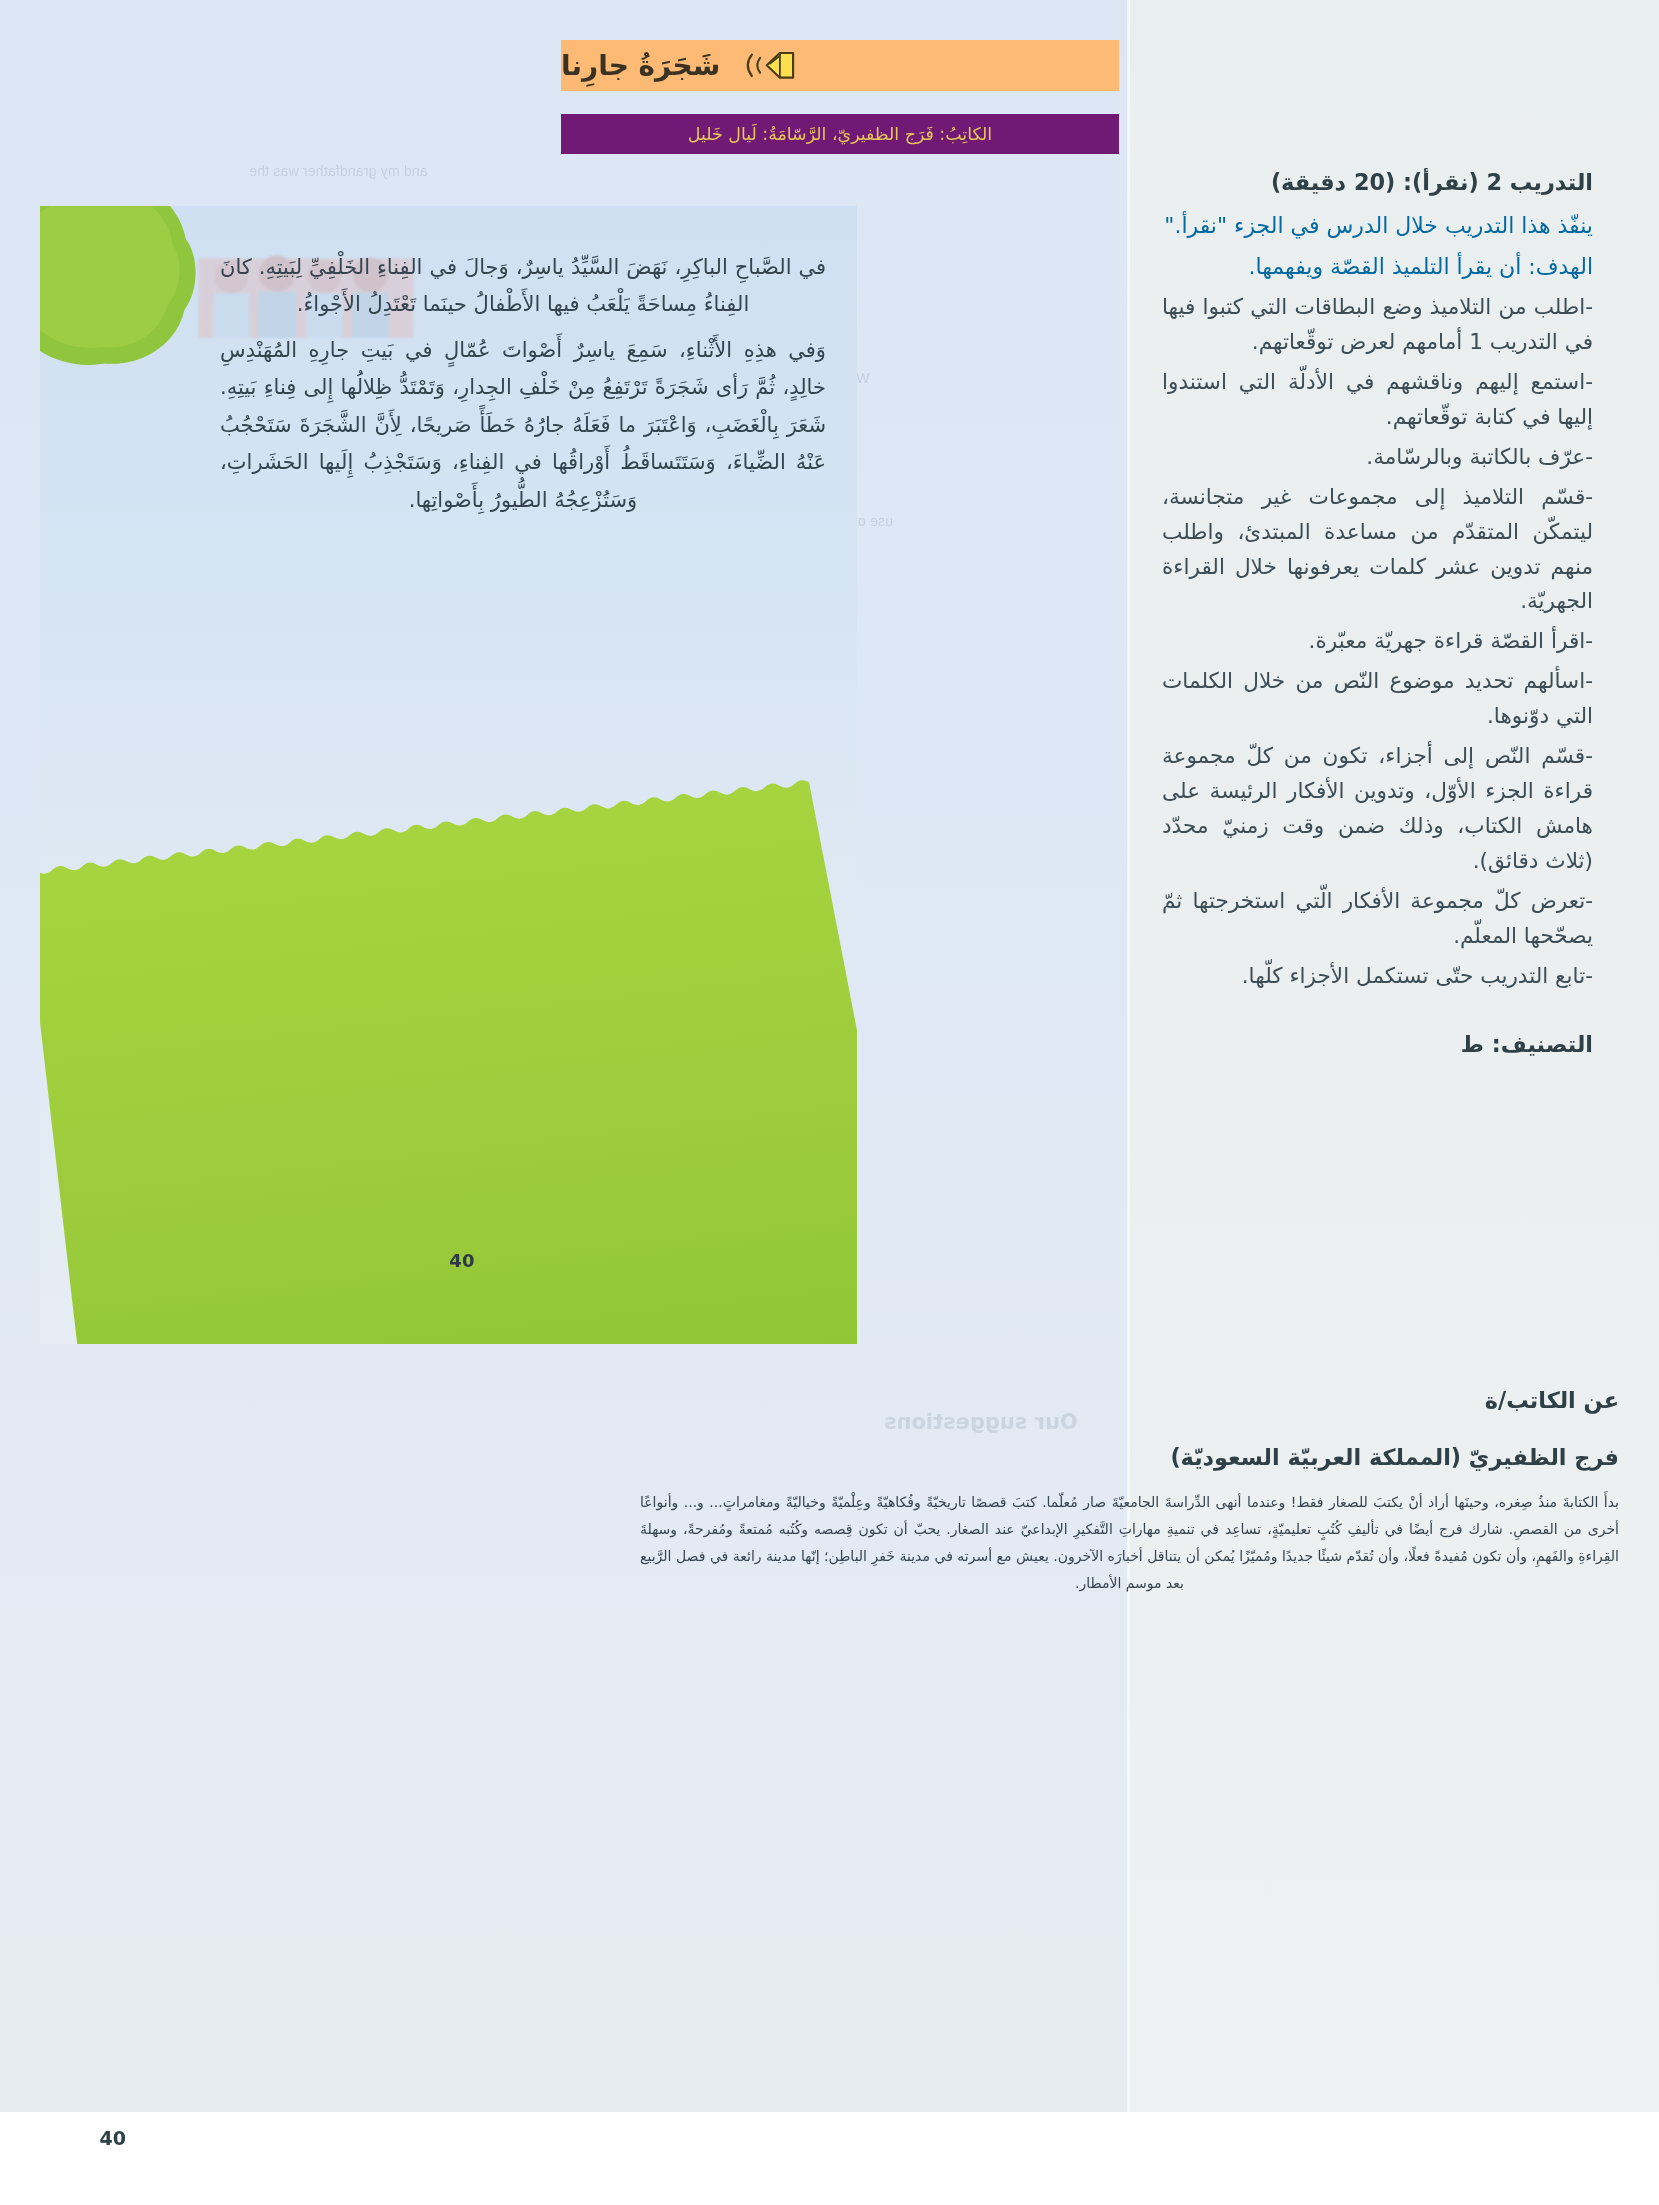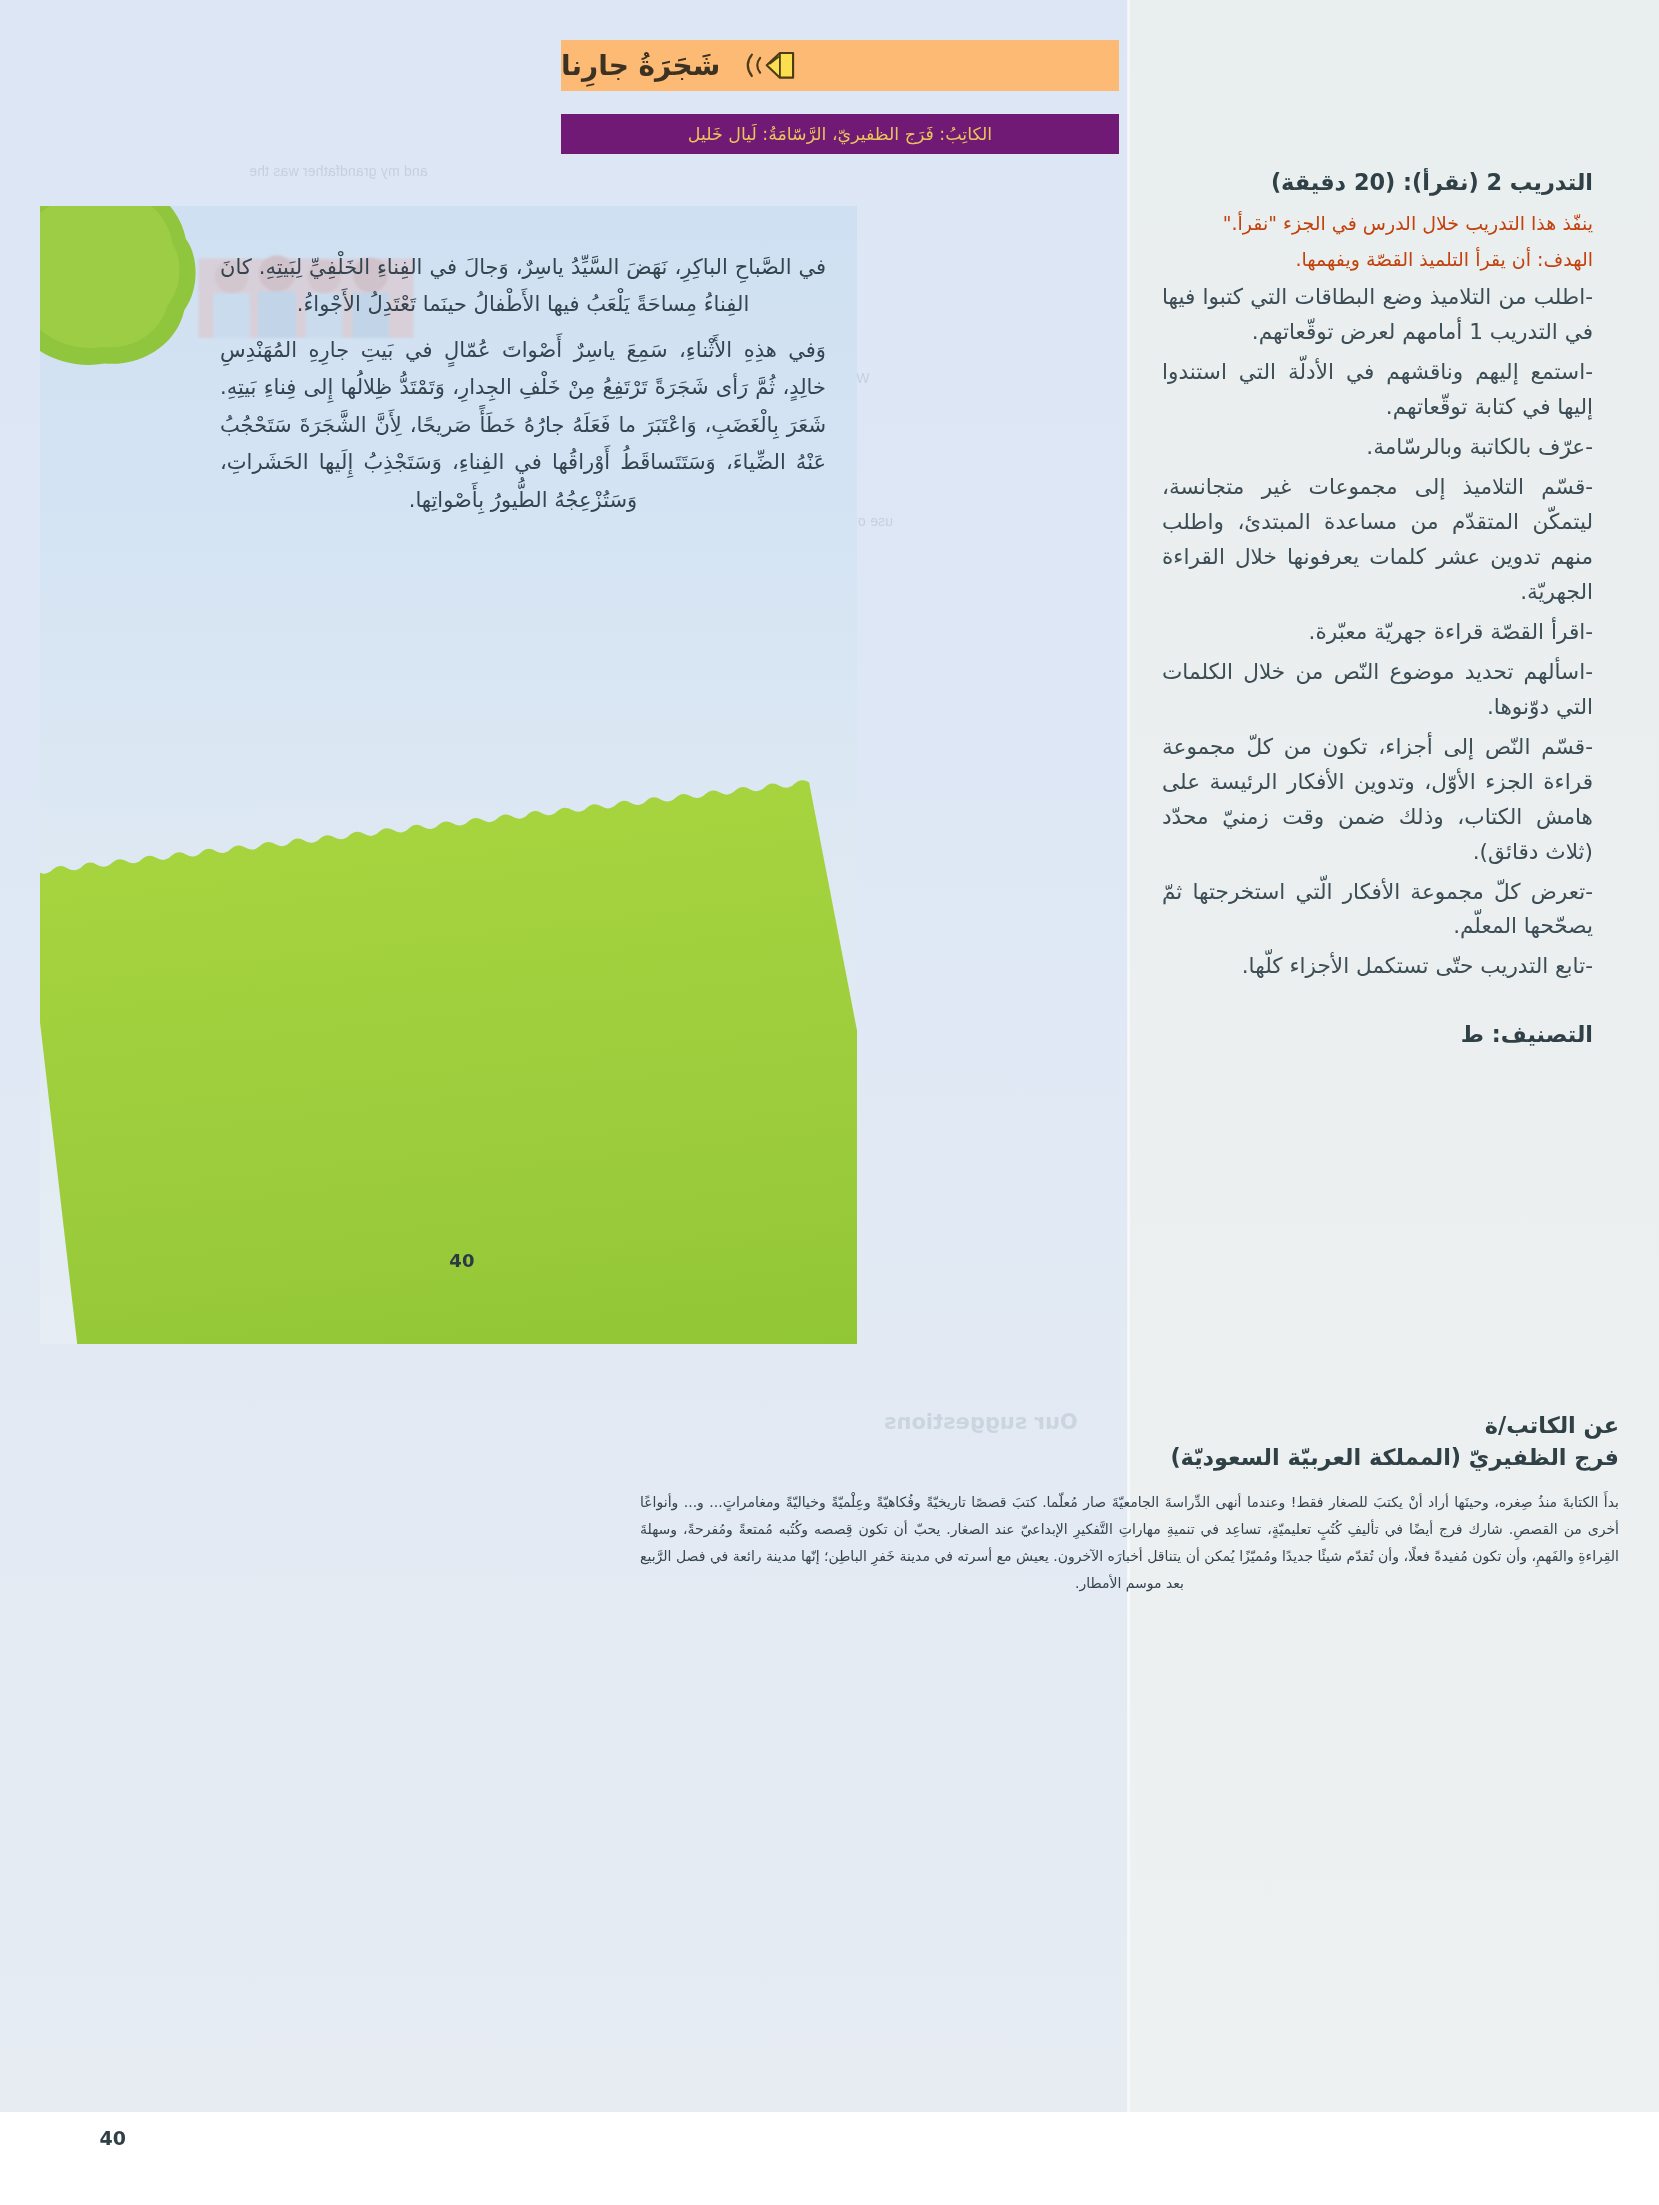--- a/index.html
+++ b/index.html
@@ -219,26 +219,26 @@
   }
   .sb-heading {
     font-size: 22.4px;
     font-weight: 700;
     color: #2f4046;
     line-height: 1.45;
     margin: 0 0 10px 0;
     text-align: right;
   }
   .sb-para {
-    font-size: 19px;
+    font-size: 22px;
     line-height: 1.62;
     margin: 0 0 5px 0;
     text-align: justify;
     text-align-last: right;
-    color: #c2410c;
+    color: #0369a1;
   }
   .sb-item {
     font-size: 21.6px;
     line-height: 1.62;
     margin: 0 0 5px 0;
     text-align: justify;
     text-align-last: right;
     color: #3c4d55;
   }
   .sb-class {
@@ -252,21 +252,20 @@
   .author-head {
     position: absolute;
     right: 40px;
     top: 1387px;
     width: 979px;
     direction: rtl;
     text-align: right;
     font-size: 22.4px;
     font-weight: 700;
     color: #2f4046;
-    margin-top: 25px;
   }
   .author-name {
     position: absolute;
     right: 40px;
     top: 1444px;
     width: 979px;
     direction: rtl;
     text-align: right;
     font-size: 22.4px;
     font-weight: 700;

